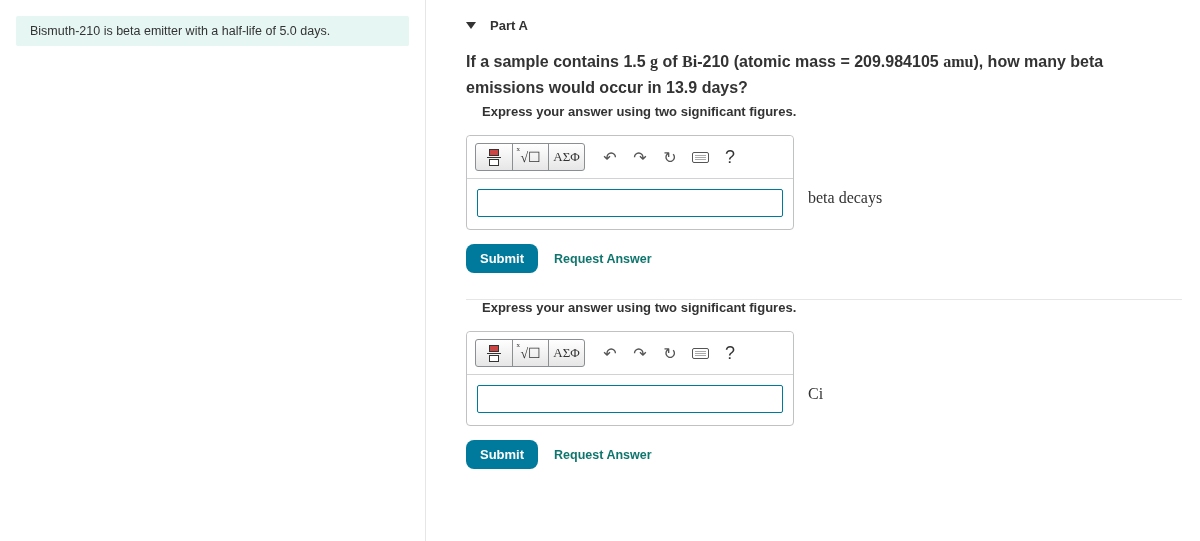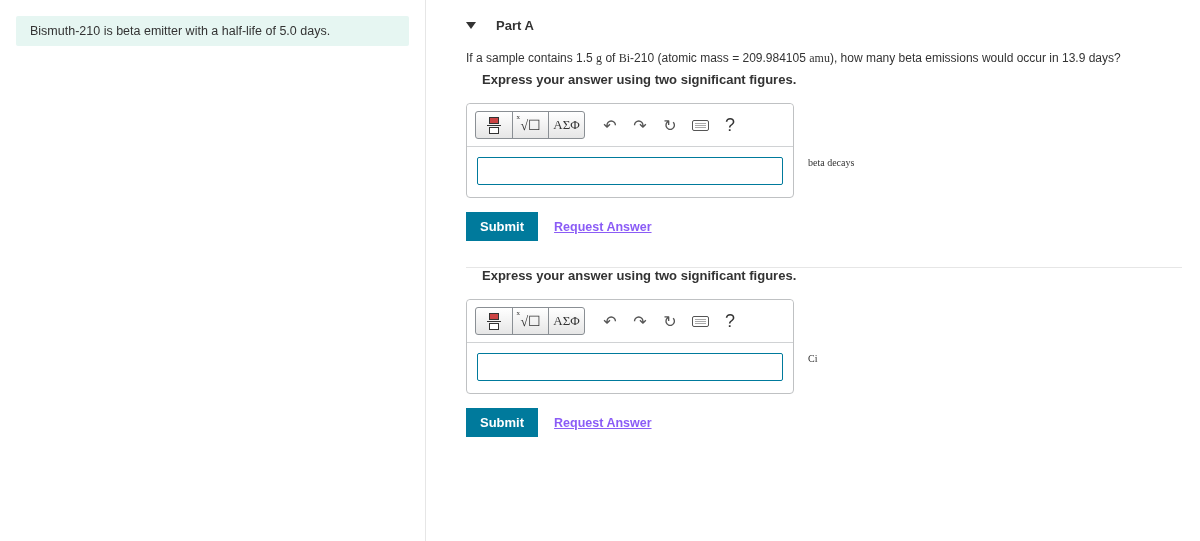--- a/index.html
+++ b/index.html
@@ -29,37 +29,38 @@
     font-size: 12.5px;
   }
   .right-col {
     flex: 1;
     padding: 0 18px 10px 40px;
     border-left: 1px solid #e6e6e6;
   }
   .part-header {
     display: flex;
     align-items: center;
-    gap: 20px;
+    gap: 14px;
     padding: 18px 0 10px;
     font-weight: bold;
     font-size: 13px;
     cursor: pointer;
   }
   .chevron {
     width: 0; height: 0;
     border-left: 5px solid transparent;
     border-right: 5px solid transparent;
     border-top: 7px solid #333;
     display: inline-block;
   }
   .question {
-    font-size: 12px;
+    font-size: 16px;
     line-height: 1.6;
     margin: 6px 0 4px;
+    font-weight: bold;
   }
   .instruction {
     font-weight: bold;
     font-size: 13px;
     margin: 0 16px 16px;
   }
   .serif { font-family: Georgia, "Times New Roman", serif; }
   .answer-area {
     display: flex;
     align-items: flex-start;
@@ -115,42 +116,41 @@
   .text-input {
     width: 100%;
     height: 28px;
     border: 1px solid #007a9c;
     border-radius: 2px;
     padding: 2px 6px;
     font-size: 13px;
   }
   .unit-label {
     font-family: Georgia, "Times New Roman", serif;
-    font-size: 10px;
+    font-size: 16px;
     padding-top: 54px;
   }
   .actions {
     display: flex;
     align-items: center;
     gap: 16px;
     margin-bottom: 26px;
   }
   .btn-submit {
     background: #007a9c;
     color: #fff;
     border: none;
     padding: 7px 14px;
     font-size: 13px;
     font-weight: bold;
     cursor: pointer;
-    border-radius: 0;
+    border-radius: 8px;
   }
   .link-req {
-    color: #8b5cf6;
-    text-decoration: underline;
+    color: #0f766e;
     font-size: 12.5px;
     font-weight: bold;
     cursor: pointer;
   }
   hr.sep {
     border: none;
     border-top: 1px solid #e6e6e6;
     margin: 0;
   }
   .kbd-icon {

